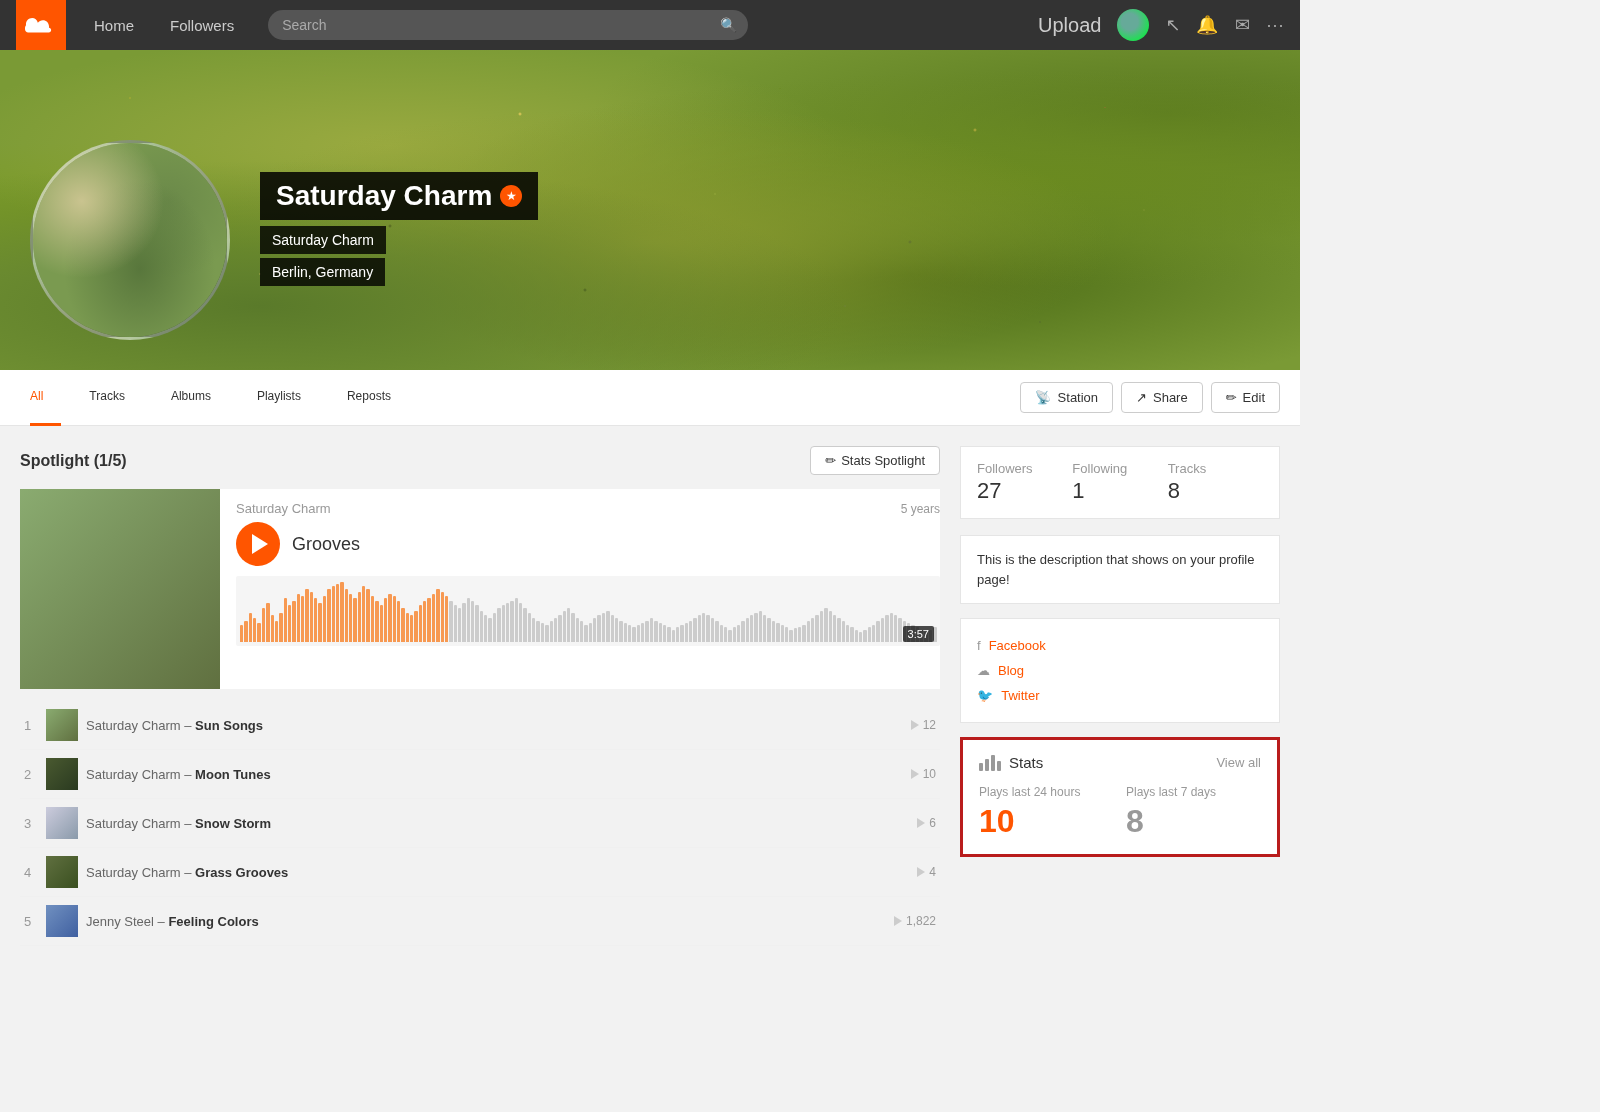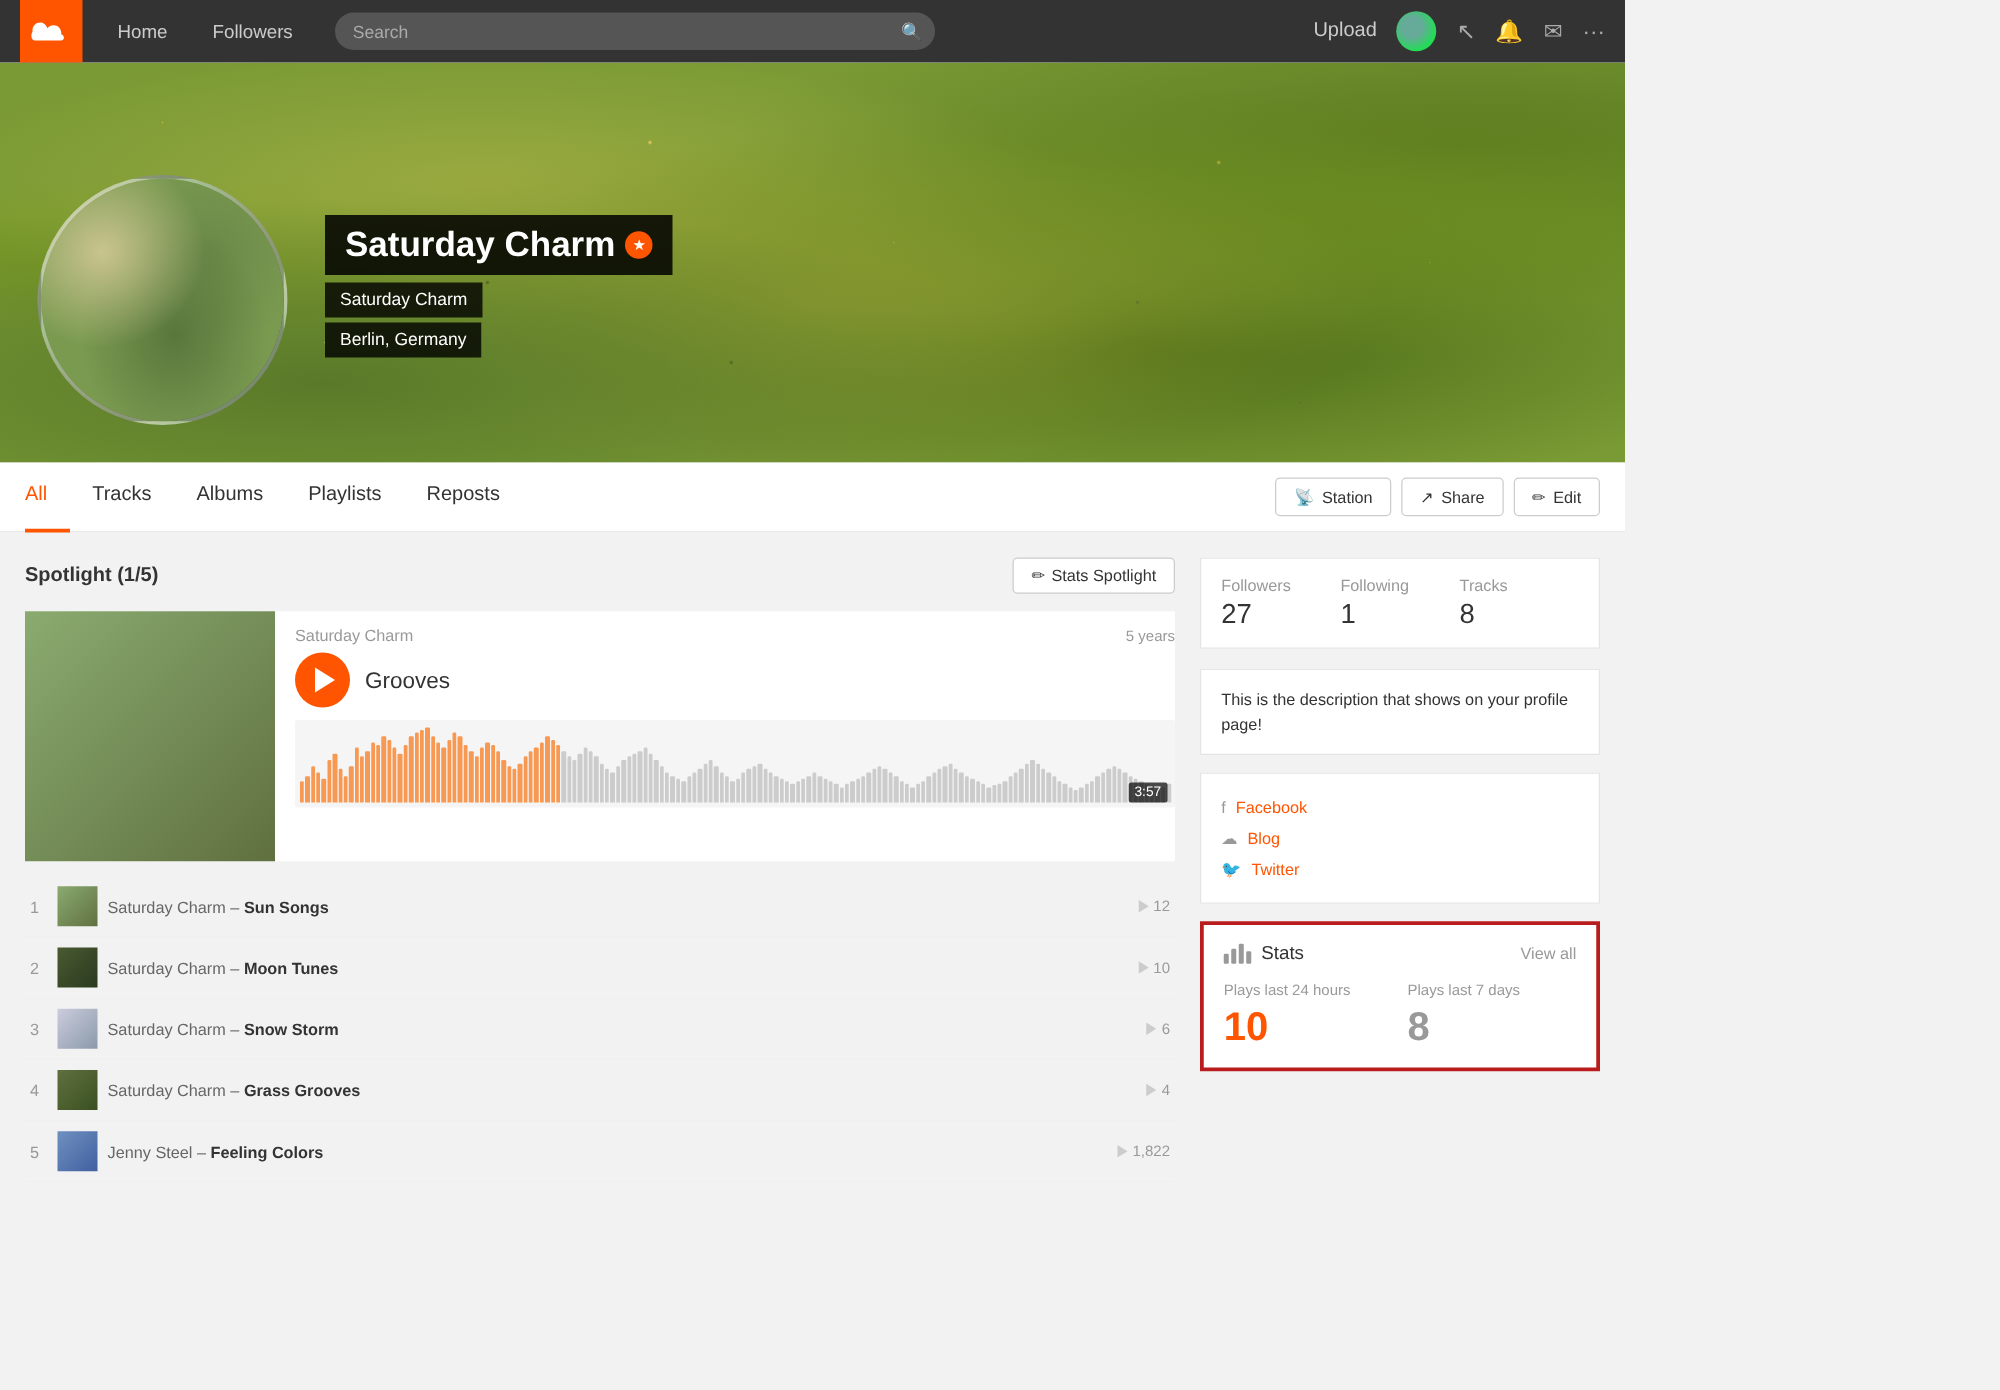--- a/index.html
+++ b/index.html
@@ -63,21 +63,21 @@
       font-size: 14px;
     }
     .nav-right {
       margin-left: auto;
       display: flex;
       align-items: center;
       gap: 16px;
       color: #ccc;
       font-size: 15px;
     }
-    .nav-upload { color: #ccc; text-decoration: none; font-size: 16px; }
+    .nav-upload { color: #ccc; text-decoration: none; font-size: 20px; }
     .nav-icon { color: #aaa; font-size: 18px; cursor: pointer; }
     .nav-avatar {
       width: 32px; height: 32px;
       border-radius: 50%;
       background: radial-gradient(circle at 40% 40%, #6a9 30%, #2d5 70%, #1a3 100%);
       cursor: pointer;
     }
 
     
     .hero {
@@ -190,25 +190,26 @@
       display: flex;
       align-items: center;
       padding: 0 20px;
       height: 56px;
     }
     .tab-item {
       padding: 0 18px;
       height: 56px;
       display: flex;
       align-items: center;
-      font-size: 16px;
+      font-size: 12px;
       color: #333;
       cursor: pointer;
       border-bottom: 3px solid transparent;
       text-decoration: none;
+      margin-left: 10px;
     }
     .tab-item.active {
       color: #f50;
       border-bottom: 3px solid #f50;
       font-weight: 500;
     }
     .tab-item:first-child { padding-left: 0; }
     .tab-actions {
       margin-left: auto;
       display: flex;

